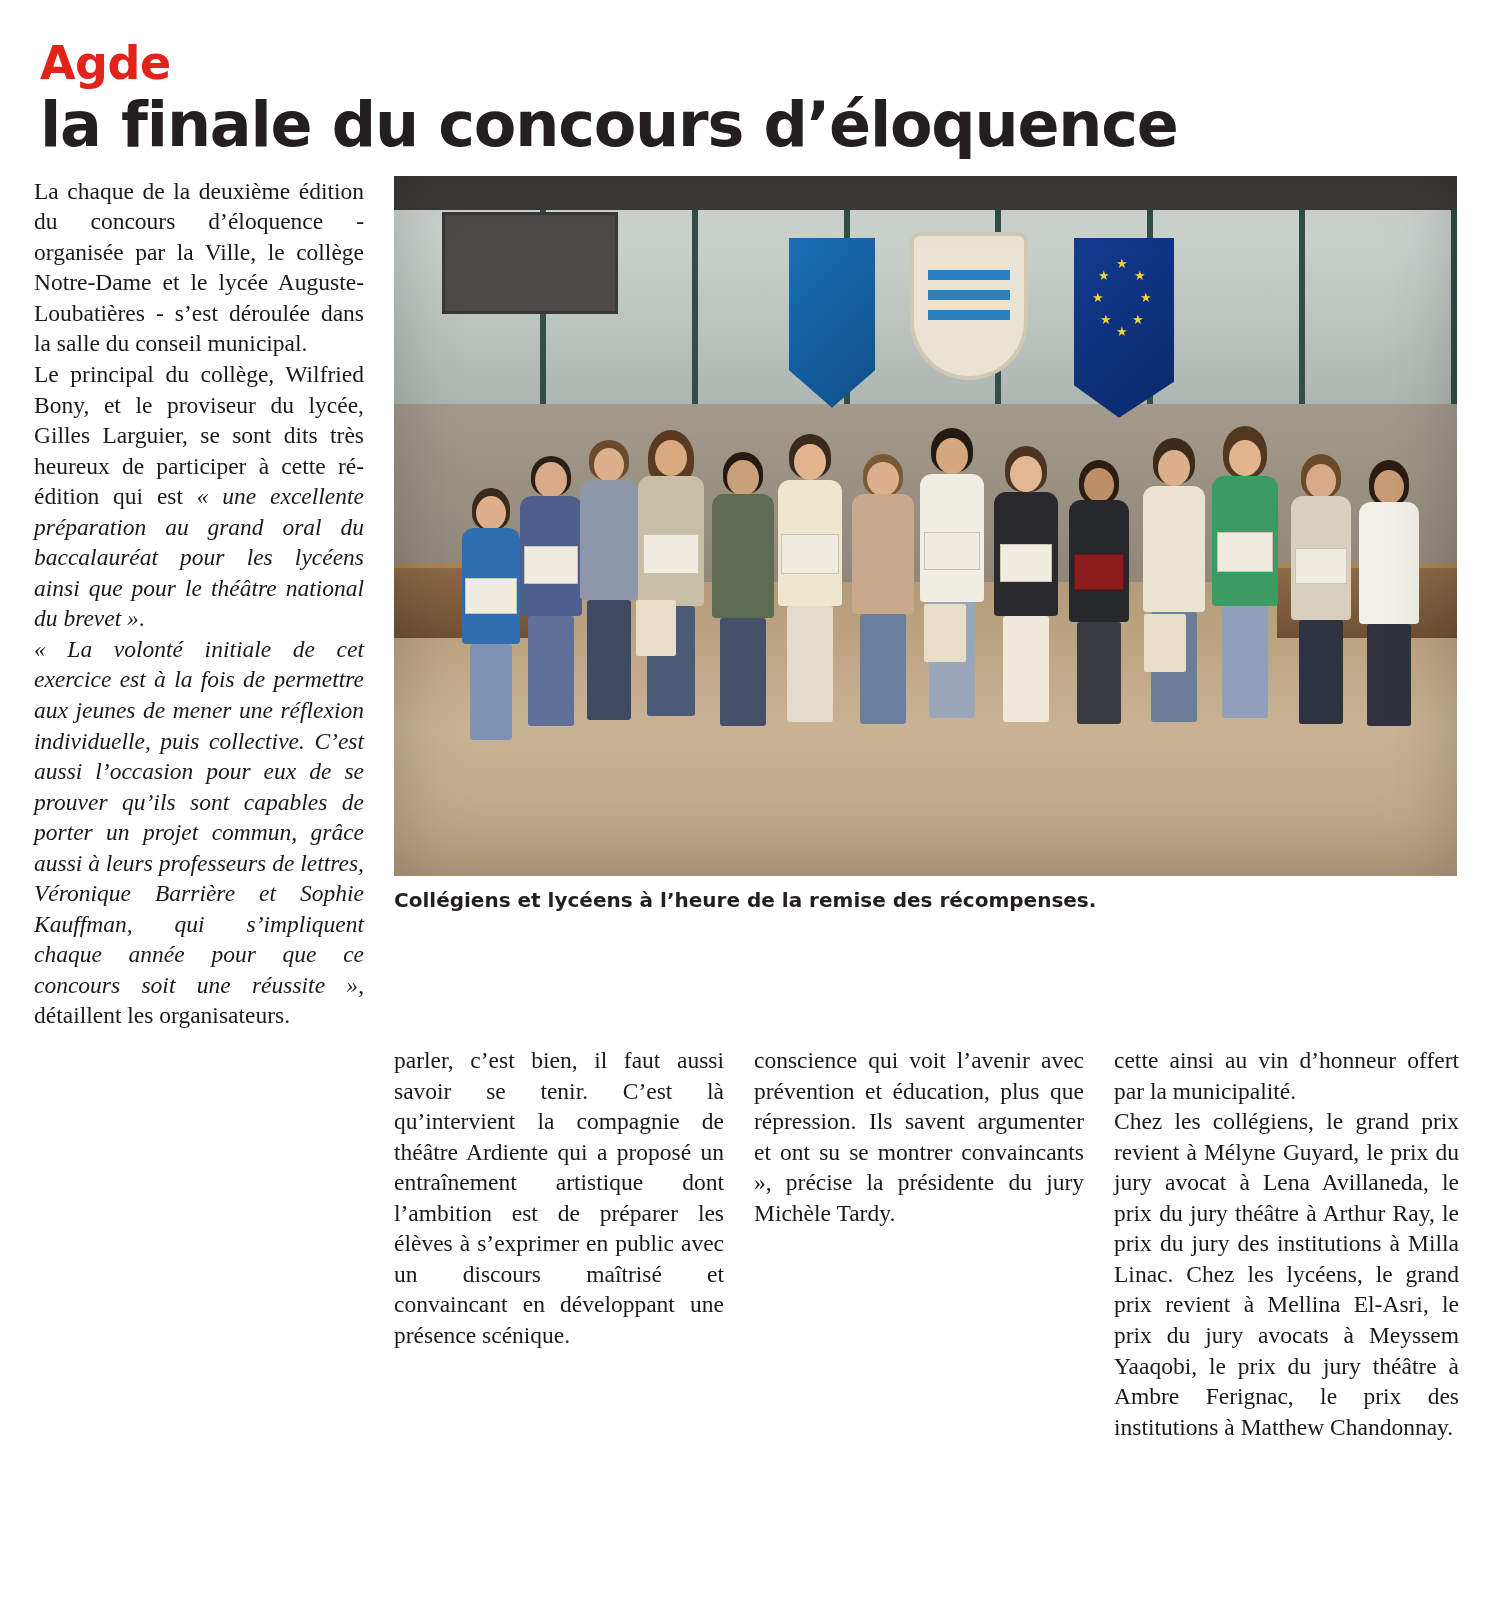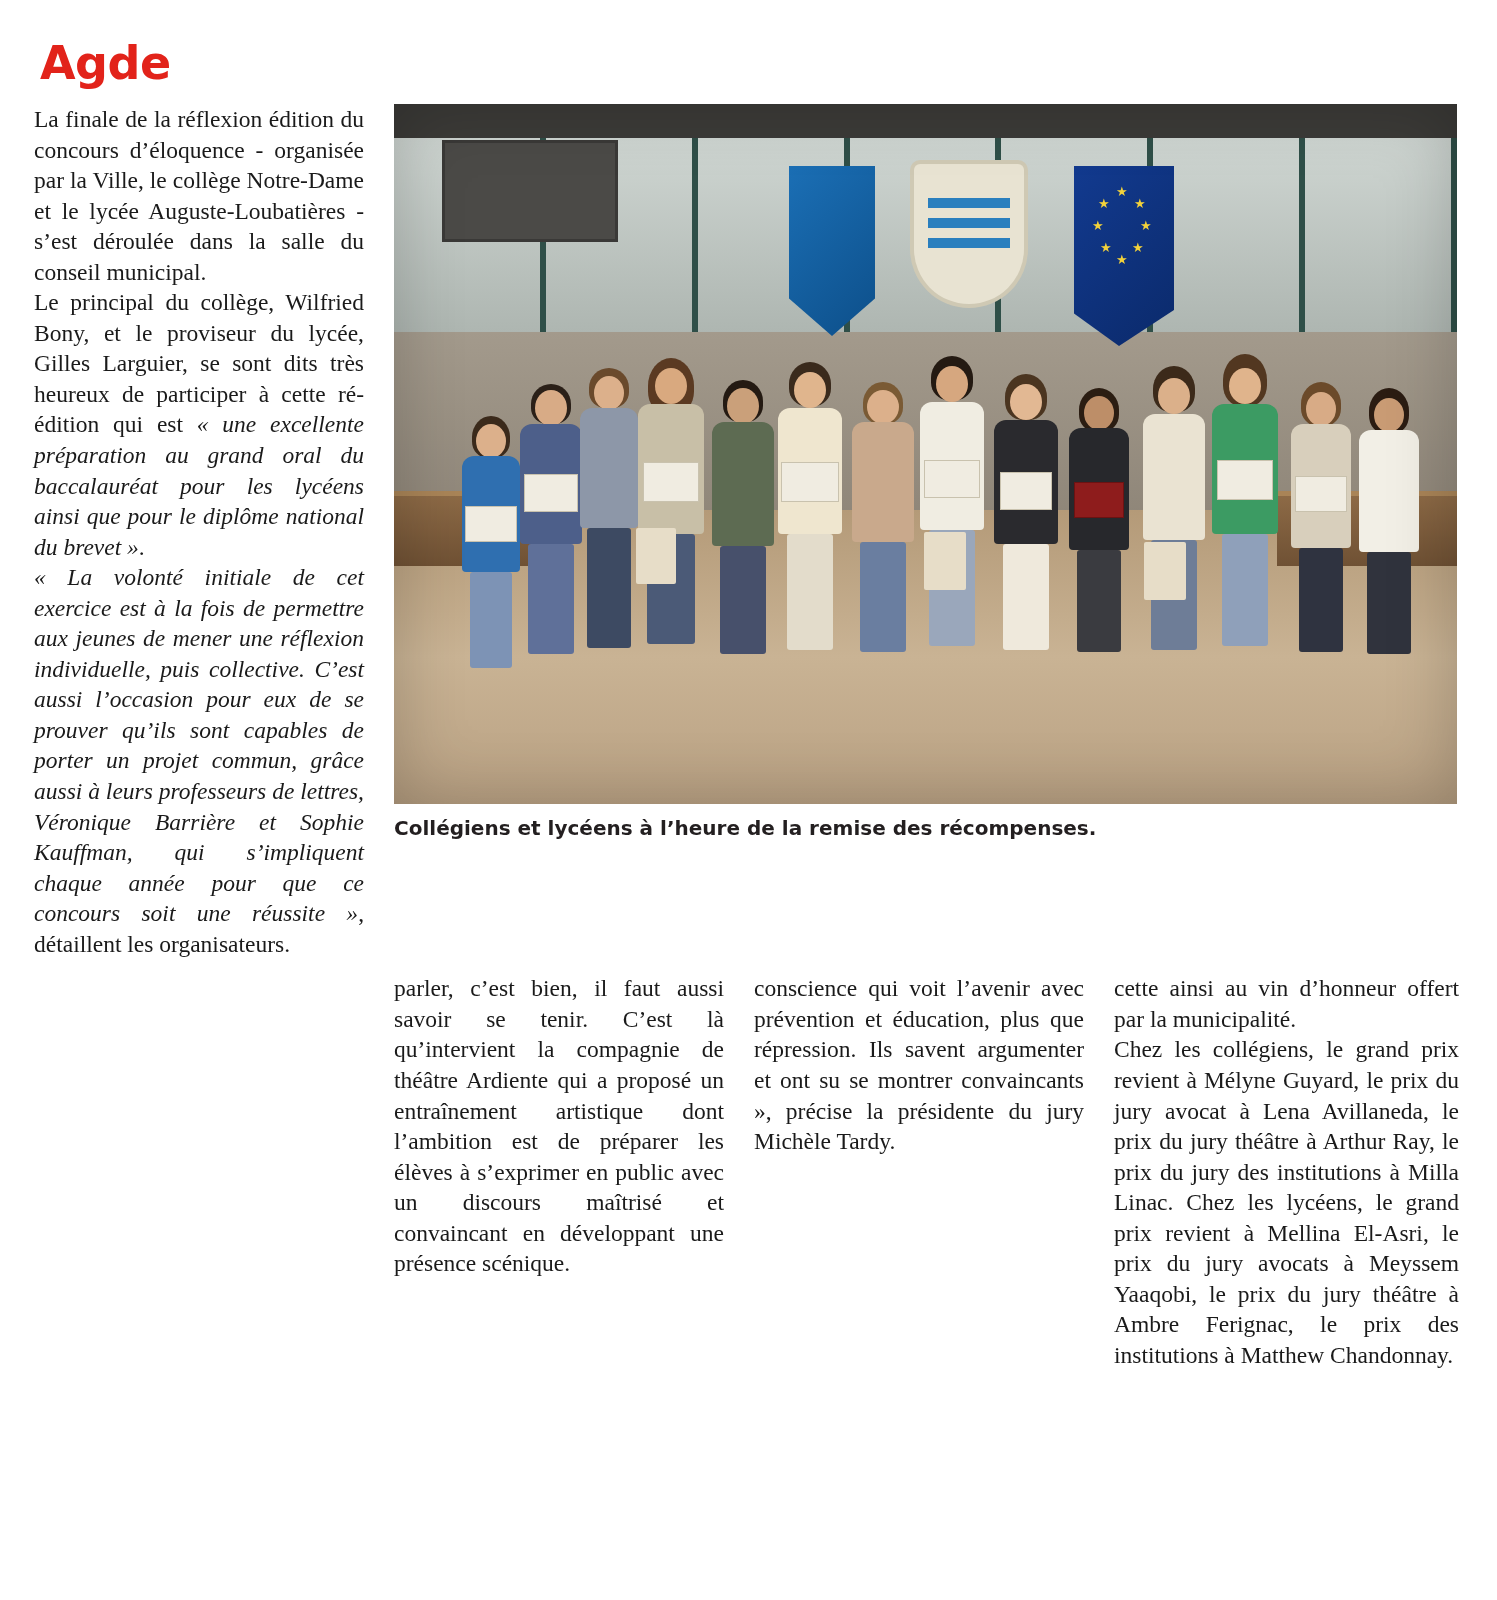--- a/index.html
+++ b/index.html
@@ -191,27 +191,28 @@
   .spacer-col { flex: 0 0 330px; width: 330px; }
 </style>
 </head>
 <body>
 
 <div class="page">
 
   <div class="kicker">Agde</div>
 
   <h1 class="headline">
+    <span>la finale du concours d’éloquence</span>
   </h1>
 
   <div class="top-area">
 
     <div class="lead-col">
-      <p>La finale de la réflexion édition du concours d’éloquence - organisée par la Ville, le collège Notre-Dame et le lycée Auguste-Loubatières - s’est déroulée dans la salle du conseil municipal.</p>
-      <p><span>Le principal du collège, Wilfried Bony, et le proviseur du lycée, Gilles Larguier, se sont dits très heureux de participer à cette ré-édition qui est </span><span class="italic">« une excellente préparation au grand oral du baccalauréat pour les lycéens ainsi que pour le diplôme national du brevet »</span><span>.</span></p>
+      <p>La chaque de la deuxième édition du concours d’éloquence - organisée par la Ville, le collège Notre-Dame et le lycée Auguste-Loubatières - s’est déroulée dans la salle du conseil municipal.</p>
+      <p><span>Le principal du collège, Wilfried Bony, et le proviseur du lycée, Gilles Larguier, se sont dits très heureux de participer à cette ré-édition qui est </span><span class="italic">« une excellente préparation au grand oral du baccalauréat pour les lycéens ainsi que pour le théâtre national du brevet »</span><span>.</span></p>
       <p><span class="italic">« La volonté initiale de cet exercice est à la fois de permettre aux jeunes de mener une réflexion individuelle, puis collective. C’est aussi l’occasion pour eux de se prouver qu’ils sont capables de porter un projet commun, grâce aussi à leurs professeurs de lettres, Véronique Barrière et Sophie Kauffman, qui s’impliquent chaque année pour que ce concours soit une réussite »</span><span>, détaillent les organisateurs.</span></p>
     </div>
 
     <div class="photo-col">
       <div class="photo">
         <div class="ph-wall"></div>
         <div class="ph-ceiling"></div>
         <div class="ph-windows">
           <div></div>
           <div></div>

